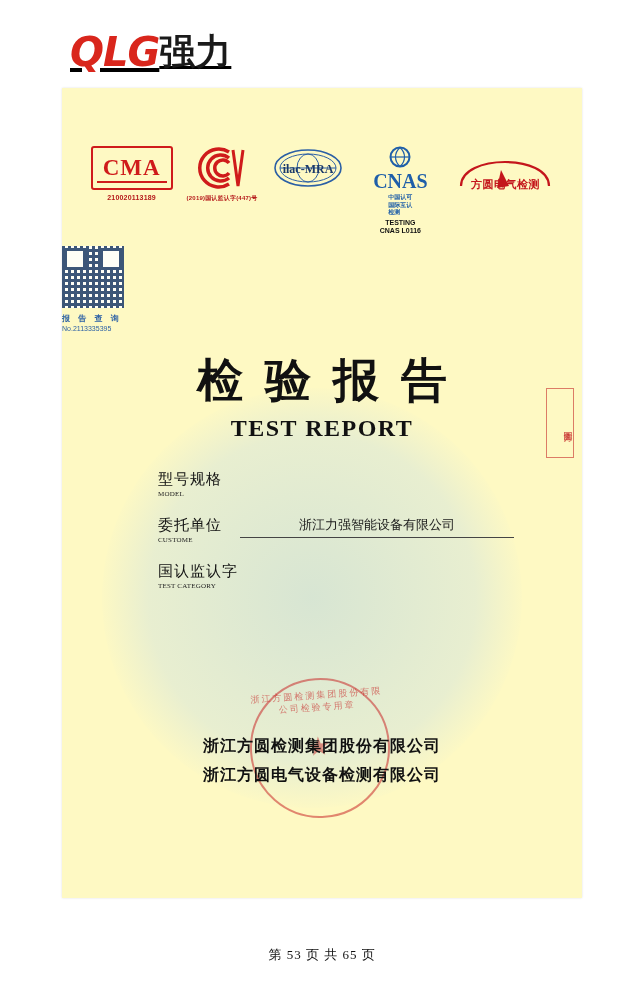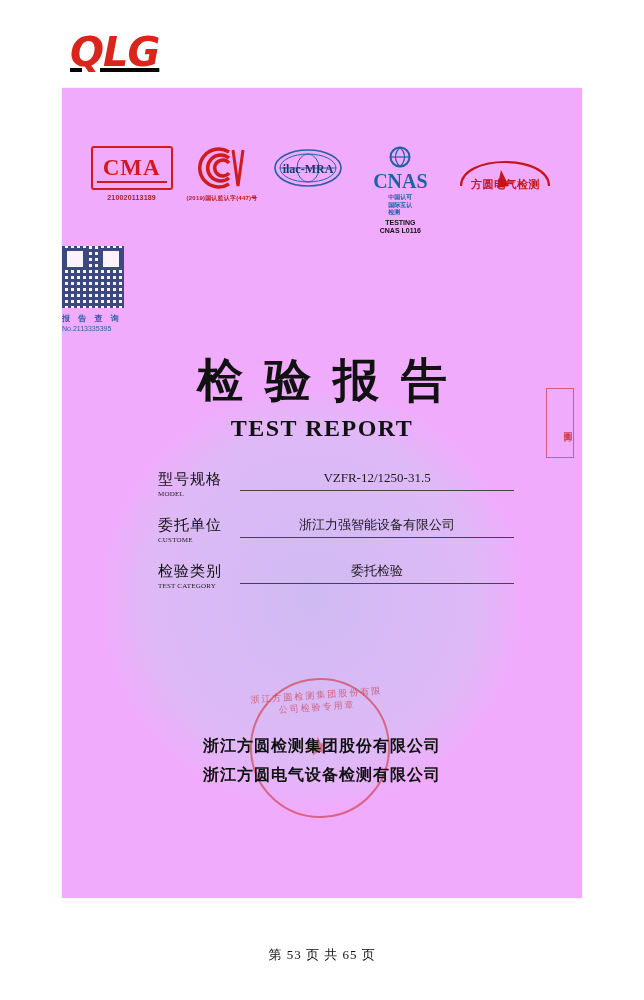--- a/index.html
+++ b/index.html
@@ -41,21 +41,21 @@
     line-height: 1;
   }
 
   
   .page-scan {
     position: absolute;
     top: 88px;
     left: 62px;
     width: 520px;
     height: 810px;
-    background: #f0abfc;
+    background: #fef9c3;
     box-shadow: 0 0 2px rgba(0,0,0,0.12);
     overflow: hidden;
   }
   .watermark {
     position: absolute;
     left: 40px;
     top: 300px;
     width: 420px;
     height: 420px;
     border-radius: 50%;
@@ -366,20 +366,21 @@
     font-size: 13px;
     color: #111;
     letter-spacing: 1px;
   }
 </style>
 </head>
 <body>
 
 <div class="header">
   <span class="logo-qlg">QLG</span>
+  <span class="logo-cn">强力</span>
 </div>
 
 <div class="page-scan">
 
   <div class="watermark"></div>
 
   <div class="marks">
 
     <div class="mark">
       <div class="cma-box">CMA</div>
@@ -446,37 +447,35 @@
   <div class="side-stamp">方圆集团</div>
 
   <div class="fields">
 
 
     <div class="field-row">
       <div class="field-label">
         <div class="label-cn">型号规格</div>
         <div class="label-en">MODEL</div>
       </div>
-      <div class="field-value">VZFR-12/1250-31.5</div>
     </div>
 
     <div class="field-row">
       <div class="field-label">
         <div class="label-cn">委托单位</div>
         <div class="label-en">CUSTOME</div>
       </div>
       <div class="field-value">浙江力强智能设备有限公司</div>
     </div>
 
     <div class="field-row">
       <div class="field-label">
-        <div class="label-cn">检验类别</div>
+        <div class="label-cn">国认监认字</div>
         <div class="label-en">TEST CATEGORY</div>
       </div>
-      <div class="field-value">委托检验</div>
     </div>
 
   </div>
 
   <div class="seal">
     <span class="seal-text">浙江方圆检测集团股份有限公司检验专用章</span>
     <span class="seal-star">★</span>
   </div>
 
   <div class="org-lines">

